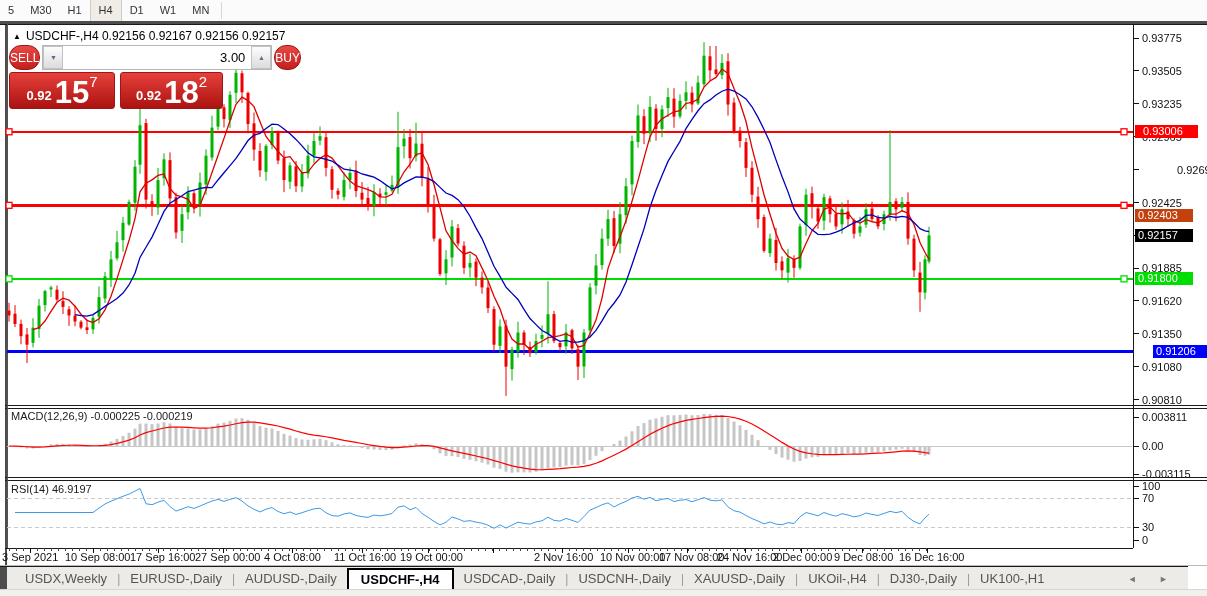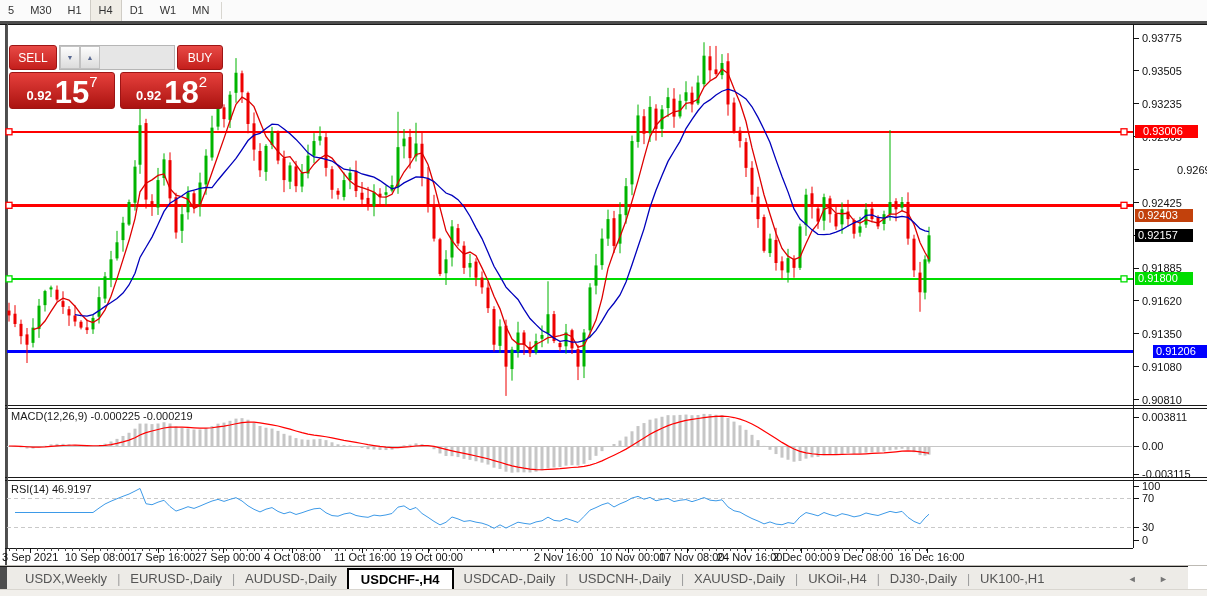--- a/index.html
+++ b/index.html
@@ -14,21 +14,21 @@
   .tf-sep{width:1px;height:17px;background:#d8d6d0;margin:0 4px;}
   #win-top-border{position:absolute;left:0;top:21px;width:1207px;height:3px;background:#4d4d4d;}
   #win-left-border{position:absolute;left:5px;top:24px;width:2px;height:542px;background:#4d4d4d;}
   
   #chart-title{position:absolute;left:13px;top:29px;font-size:12px;color:#000;white-space:nowrap;}
   #chart-title .tri{font-size:8px;vertical-align:1px;margin-right:5px;}
   #chart-title .ttl{font-weight:400;}
   
   #trade-widget{position:absolute;left:9px;top:45px;width:214px;}
   #tw-row1{display:flex;height:25px;}
-  .tw-btn{width:48px;height:25px;border:1px solid #9d1515;border-radius:3px;color:#fff;
+  .tw-btn{width:48px;height:25px;border:1px solid #9d1515;border-radius:12px;color:#fff;
           font-size:12px;font-family:"Liberation Sans",sans-serif;
           background:linear-gradient(#e84a46,#c41f1c);padding:0;}
   #tw-spin{flex:1;margin:0 2px;height:23px;background:#e6e6e6;border:1px solid #b6b6b6;
            display:flex;align-items:stretch;}
   .spin-btn{width:20px;border:1px solid #c2c2c2;background:linear-gradient(#fdfdfd,#dcdcdc);
             font-size:7px;color:#5a6a92;padding:0;}
   #volume-input{flex:1;border:none;outline:none;text-align:right;font-size:13px;color:#000;
                 padding:0 6px;font-family:"Liberation Sans",sans-serif;min-width:0;}
   #tw-row2{display:flex;margin-top:2px;gap:5px;}
   .pricebox{height:33px;border-radius:3px;border:1px solid #9d1515;color:#fff;
@@ -728,26 +728,31 @@
       <line x1="493" y1="548" x2="493" y2="553" stroke="#111" stroke-width="1" shape-rendering="crispEdges"></line>
       <line x1="562" y1="548" x2="562" y2="553" stroke="#111" stroke-width="1" shape-rendering="crispEdges"></line>
       <line x1="628" y1="548" x2="628" y2="553" stroke="#111" stroke-width="1" shape-rendering="crispEdges"></line>
       <line x1="687" y1="548" x2="687" y2="553" stroke="#111" stroke-width="1" shape-rendering="crispEdges"></line>
       <line x1="745" y1="548" x2="745" y2="553" stroke="#111" stroke-width="1" shape-rendering="crispEdges"></line>
       <line x1="801" y1="548" x2="801" y2="553" stroke="#111" stroke-width="1" shape-rendering="crispEdges"></line>
       <line x1="862" y1="548" x2="862" y2="553" stroke="#111" stroke-width="1" shape-rendering="crispEdges"></line>
       <line x1="927" y1="548" x2="927" y2="553" stroke="#111" stroke-width="1" shape-rendering="crispEdges"></line>
     </svg>
 
+  <div id="chart-title">
+    <span class="tri">▲</span><span class="ttl">USDCHF-,H4</span>
+    <span>0.92156 0.92167 0.92156 0.92157</span>
+  </div>
 
   <div id="trade-widget">
     <div id="tw-row1">
       <button class="tw-btn">SELL</button>
       <div id="tw-spin">
         <button class="spin-btn"><span>▼</span></button>
+        <input id="volume-input" value="3.00" style="">
         <button class="spin-btn"><span>▲</span></button>
       </div>
       <button class="tw-btn" style="width:46px">BUY</button>
     </div>
     <div id="tw-row2">
       <div class="pricebox" id="bid-box">
         <span class="small">0.92</span>
         <span class="big">15</span>
         <span class="sup">7</span>
       </div>

